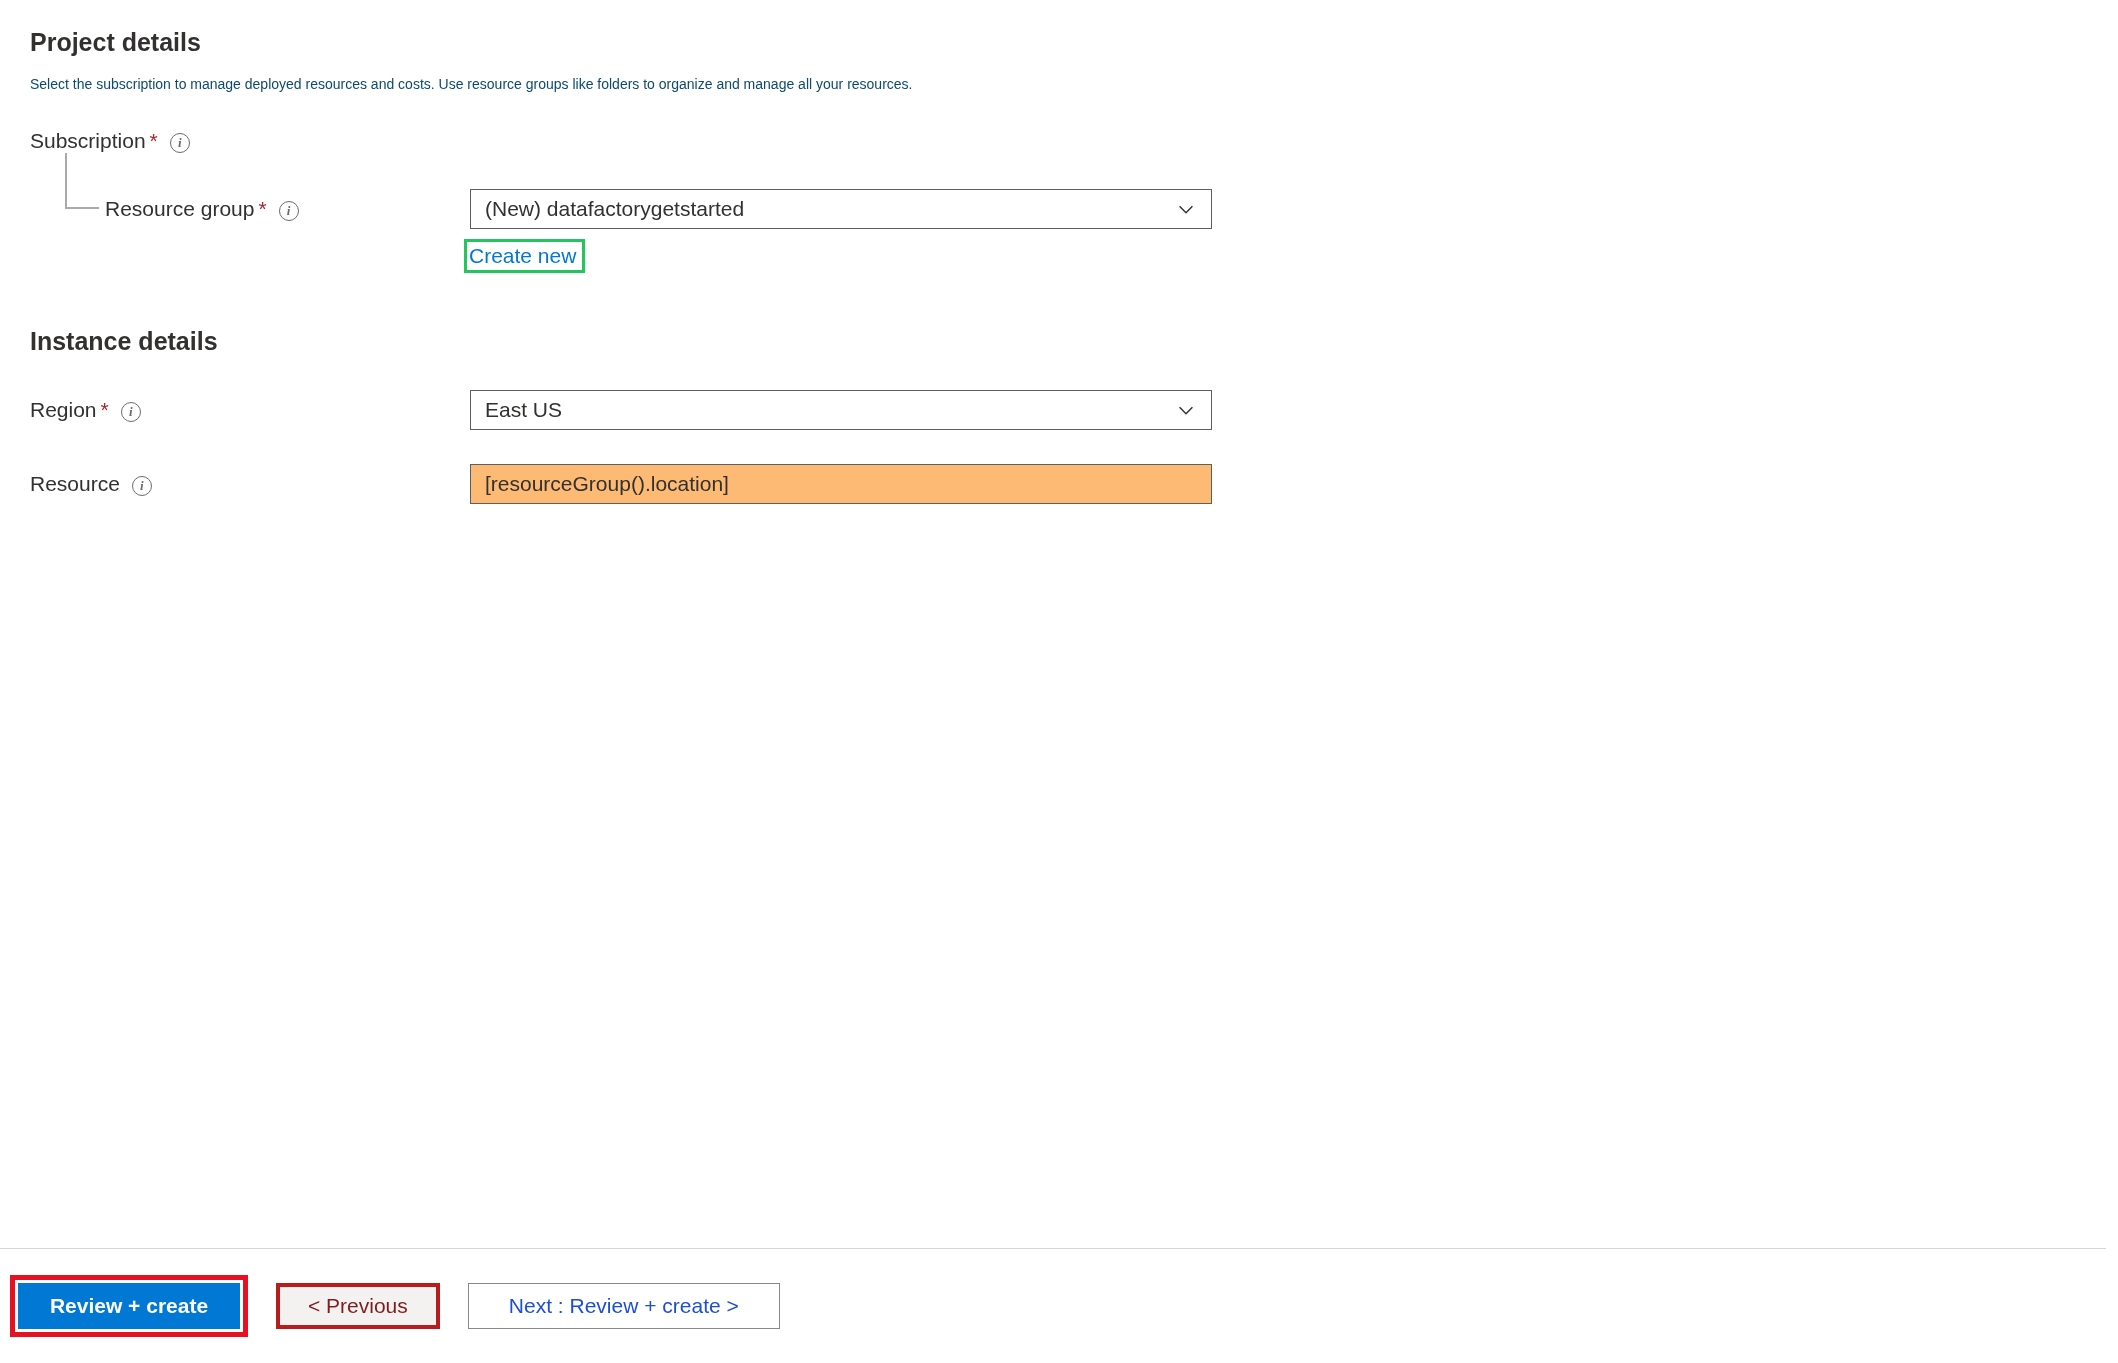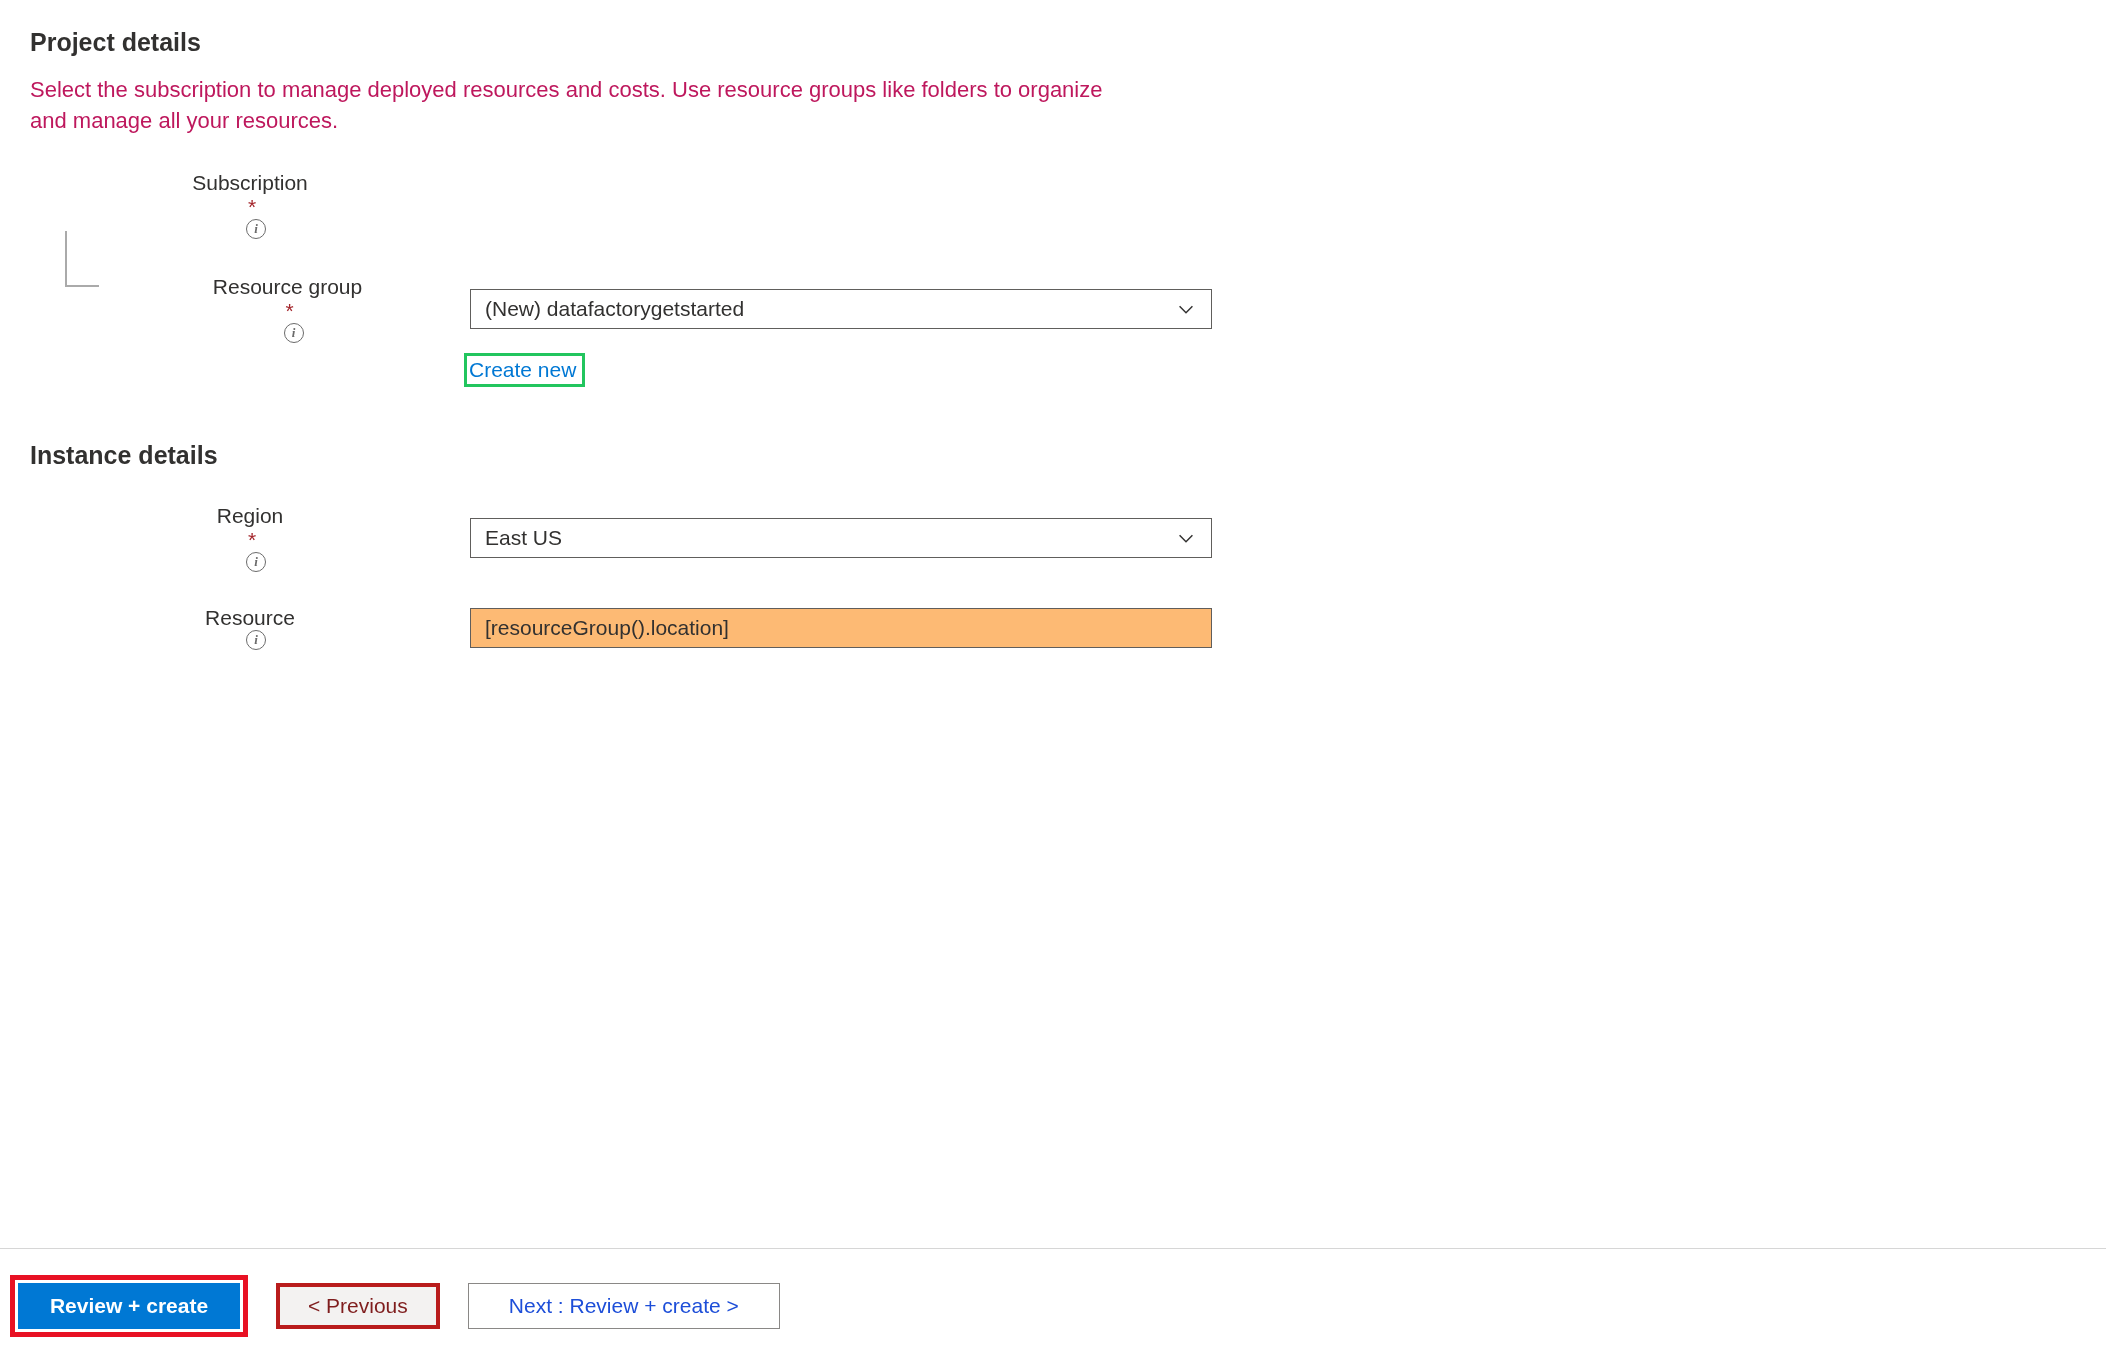--- a/index.html
+++ b/index.html
@@ -20,39 +20,38 @@
   .content {
     width: 1200px;
   }
   .section-heading {
     font-size: 25px;
     font-weight: 600;
     color: #323130;
     margin: 0 0 18px 0;
   }
   .section-desc {
-    font-size: 22px;
-    color: #be185d;
+    font-size: 14px;
+    color: #0c4a6e;
     margin: 0 0 34px 0;
     line-height: 1.4;
     max-width: 1100px;
   }
   .form-row {
     display: flex;
     align-items: center;
     margin-bottom: 10px;
   }
   .label-col {
     width: 440px;
     display: flex;
-    align-items: center;
+    align-items: flex-end;
     font-size: 21px;
     color: #323130;
     position: relative;
-    flex-direction: column;
   }
   .label-col.indented {
     padding-left: 75px;
   }
   .tree-connector {
     position: absolute;
     left: 35px;
     top: -44px;
     width: 34px;
     height: 56px;

